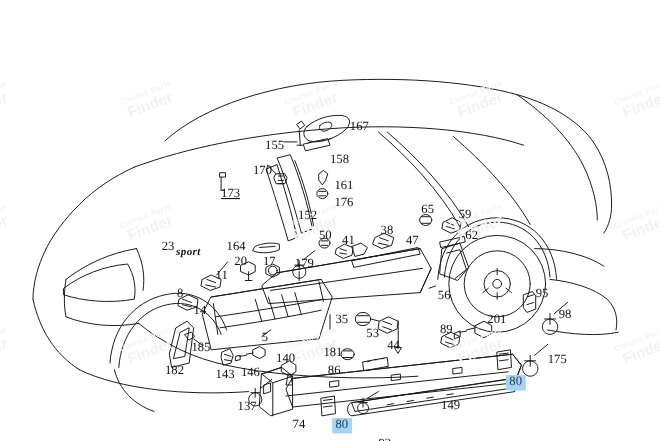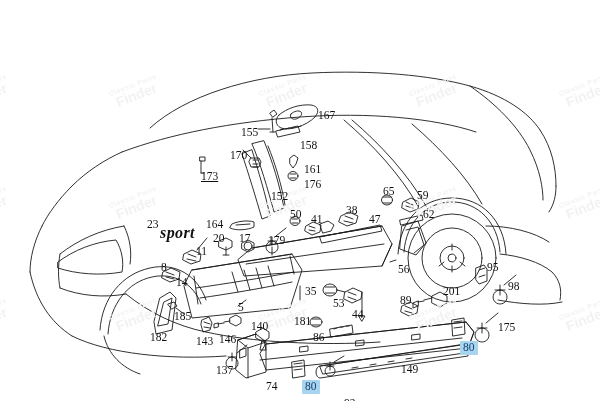--- a/index.html
+++ b/index.html
@@ -5,21 +5,21 @@
   html,body{margin:0;padding:0;background:#fff;}
   body{width:600px;height:401px;font-family:"Liberation Serif",serif;}
   #stage{position:relative;width:600px;height:401px;overflow:hidden;background:#ffffff;}
   #wm{position:absolute;inset:0;pointer-events:none;z-index:3;}
   .wm{position:absolute;transform:rotate(-21deg);color:#f2f2f2;font-family:"Liberation Sans",sans-serif;font-weight:700;line-height:0.95;text-align:center;white-space:nowrap;}
   .wm .l1{font-size:7px;letter-spacing:.5px;display:block;}
   .wm .l2{font-size:14px;letter-spacing:0px;display:block;}
   svg#art{position:absolute;left:0;top:0;width:600px;height:401px;z-index:1;}
   .lbl{position:absolute;z-index:4;font-family:"Liberation Serif",serif;font-size:11.5px;color:#111;line-height:1;white-space:nowrap;}
   .lbl.hi{background:#a7d4ef;color:#18406b;padding:1px 3px 1px 3px;border-radius:1px;font-weight:400;}
-  .sport{position:absolute;z-index:4;font-family:"Liberation Serif",serif;font-style:italic;font-weight:700;font-size:16px;letter-spacing:.4px;color:#111;text-align:right;}
+  .sport{position:absolute;z-index:4;font-family:"Liberation Serif",serif;font-style:italic;font-weight:700;font-size:10px;letter-spacing:.4px;color:#111;text-align:right;}
 </style>
 </head>
 <body>
 
 <div id="stage">
 
   <svg id="art" viewBox="0 0 600 401">
     <g fill="none" stroke="#1a1a1a" stroke-width="0.9" stroke-linejoin="round" stroke-linecap="round">
 
       <path d="M150 128 C 185 96, 250 76, 312 73 C 372 70, 430 75, 470 86 C 505 96, 528 112, 540 130"></path>
@@ -328,21 +328,21 @@
       <div class="lbl" style="left: 398px; top: 264px;">56</div>
       <div class="lbl" style="left: 487px; top: 262px;">95</div>
       <div class="lbl" style="left: 508px; top: 281px;">98</div>
       <div class="lbl" style="left: 443px; top: 286px;">201</div>
       <div class="lbl" style="left: 305px; top: 286px;">35</div>
       <div class="lbl" style="left: 333px; top: 298px;">53</div>
       <div class="lbl" style="left: 352px; top: 309px;">44</div>
       <div class="lbl" style="left: 400px; top: 295px;">89</div>
       <div class="lbl" style="left: 174px; top: 311px;">185</div>
       <div class="lbl" style="left: 294px; top: 316px;">181</div>
-      <div class="lbl" style="left: 313px; top: 332px; text-align: right;">86</div>
+      <div class="lbl" style="left: 298px; top: 332px; text-align: right;">86</div>
       <div class="lbl" style="left: 150px; top: 332px;">182</div>
       <div class="lbl" style="left: 196px; top: 336px;">143</div>
       <div class="lbl" style="left: 219px; top: 334px;">146</div>
       <div class="lbl" style="left: 251px; top: 321px;">140</div>
       <div class="lbl" style="left: 498px; top: 322px;">175</div>
       <div class="lbl" style="left: 238px; top: 302px;">5</div>
       <div class="lbl hi" style="left: 460px; top: 341px; background: rgb(167, 212, 239); color: rgb(24, 64, 107);">80</div>
       <div class="lbl" style="left: 401px; top: 364px;">149</div>
       <div class="lbl" style="left: 216px; top: 365px;">137</div>
       <div class="lbl" style="left: 266px; top: 381px;">74</div>

